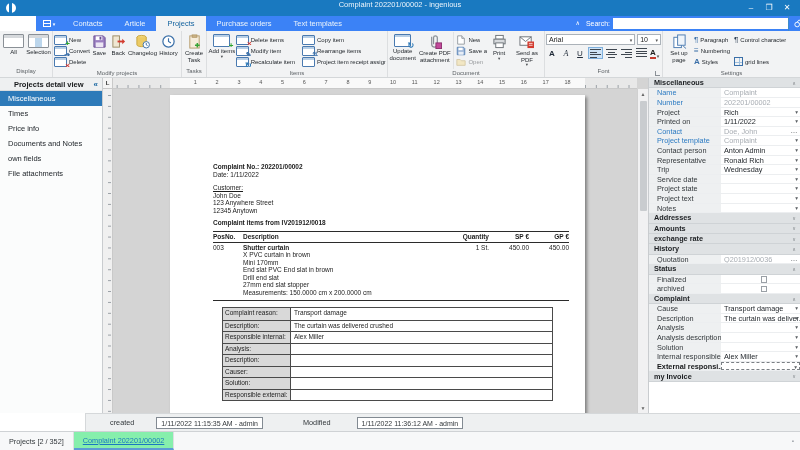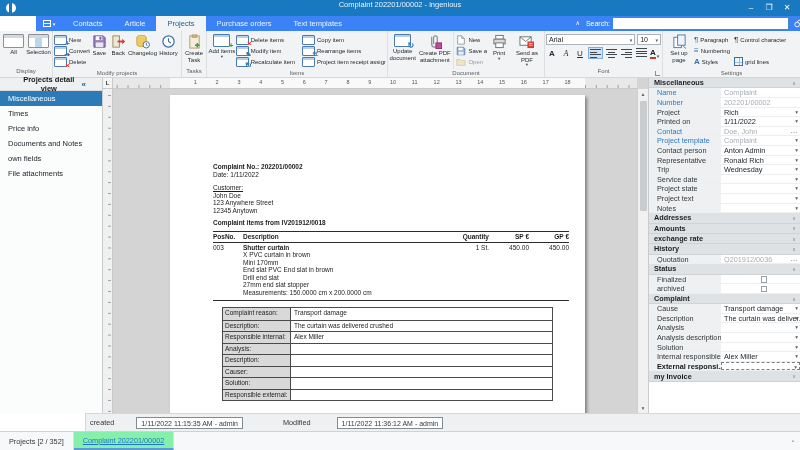--- a/index.html
+++ b/index.html
@@ -69,21 +69,21 @@
   .al.j{background:repeating-linear-gradient(#3f4750 0 1px,transparent 1px 2.5px);}
   .albox{display:flex;align-items:center;height:12px;}
   .albox.active{background:#cfe3f5;border:1px solid #7fb0dd;}
   .fcol{display:flex;align-items:flex-end;gap:1px;height:11px;}
   .fcol .A{font-size:8px;font-weight:bold;border-bottom:2px solid #c43b2e;line-height:8px;}
   .fcol .car{font-size:5px;color:#555;}
   .launcher{position:absolute;right:2px;bottom:1px;width:5px;height:5px;border-left:1px solid #8a9096;border-bottom:1px solid #8a9096;}
 
   
   .sidebar{position:absolute;left:0;top:78px;width:103px;height:335px;background:#fbfcfc;border-right:1px solid #c9cccf;}
-  .sbhead{height:13px;background:#eef0f1;border-bottom:1px solid #d9dcde;display:flex;align-items:center;font-weight:bold;font-size:7.5px;color:#16181a;padding:0 16px;}
+  .sbhead{height:13px;background:#eef0f1;border-bottom:1px solid #d9dcde;display:flex;align-items:center;font-weight:bold;font-size:7.5px;color:#16181a;padding:0 4px;}
   .sbhead .t{flex:1;text-align:center;}
   .sbhead .cc{color:#14639f;font-size:8px;}
   .sbitem{height:15px;line-height:15px;padding-left:8px;font-size:7.5px;color:#24292e;white-space:nowrap;overflow:hidden;}
   .sbitem.sel{background:#2d7ab9;color:#fff;}
 
   .docarea{position:absolute;left:103px;top:78px;width:545px;height:335px;background:#d4d4d4;}
   .corner{position:absolute;left:0;top:0;width:10px;height:11px;background:#f4f4f4;border-right:1px solid #c9c9c9;border-bottom:1px solid #c9c9c9;font-size:6px;font-weight:bold;color:#333;text-align:center;line-height:10px;}
   .hruler{position:absolute;left:10px;top:0;width:524px;height:11px;background:#e8e8e8;border-bottom:1px solid #c9c9c9;
     background-image:linear-gradient(90deg,#9aa0a6 0 1px,transparent 1px);background-size:10.9px 3px;background-repeat:repeat-x;background-position:69px 7px;}
   .hpage{position:absolute;left:57px;top:0;width:415px;height:10px;background:#f9f9f9;}
@@ -720,21 +720,21 @@
         <span class="plab bold">External responsi...</span>
         <span class="pval"><span class="pvt"></span><span class="ctl">▾</span></span>
       </div>
       <div class="psec">
         <span class="psec-t">my Invoice</span>
         <span class="psec-c">∨</span>
       </div>
     </div>
 
   <div class="createdbar">
-    <span style="margin-left:4px">created</span>
+    <span style="margin-left:24px">created</span>
     <span class="cbox" style="margin-left:22px">1/11/2022 11:15:35 AM - admin</span>
     <span style="margin-left:40px">Modified</span>
     <span class="cbox" style="margin-left:26px">1/11/2022 11:36:12 AM - admin</span>
   </div>
 
   <div class="statusbar">
     <span class="stab">Projects [2 / 352]</span>
     <span class="stab active">Complaint 202201/00002</span>
     <span class="grip">▪</span>
   </div>

